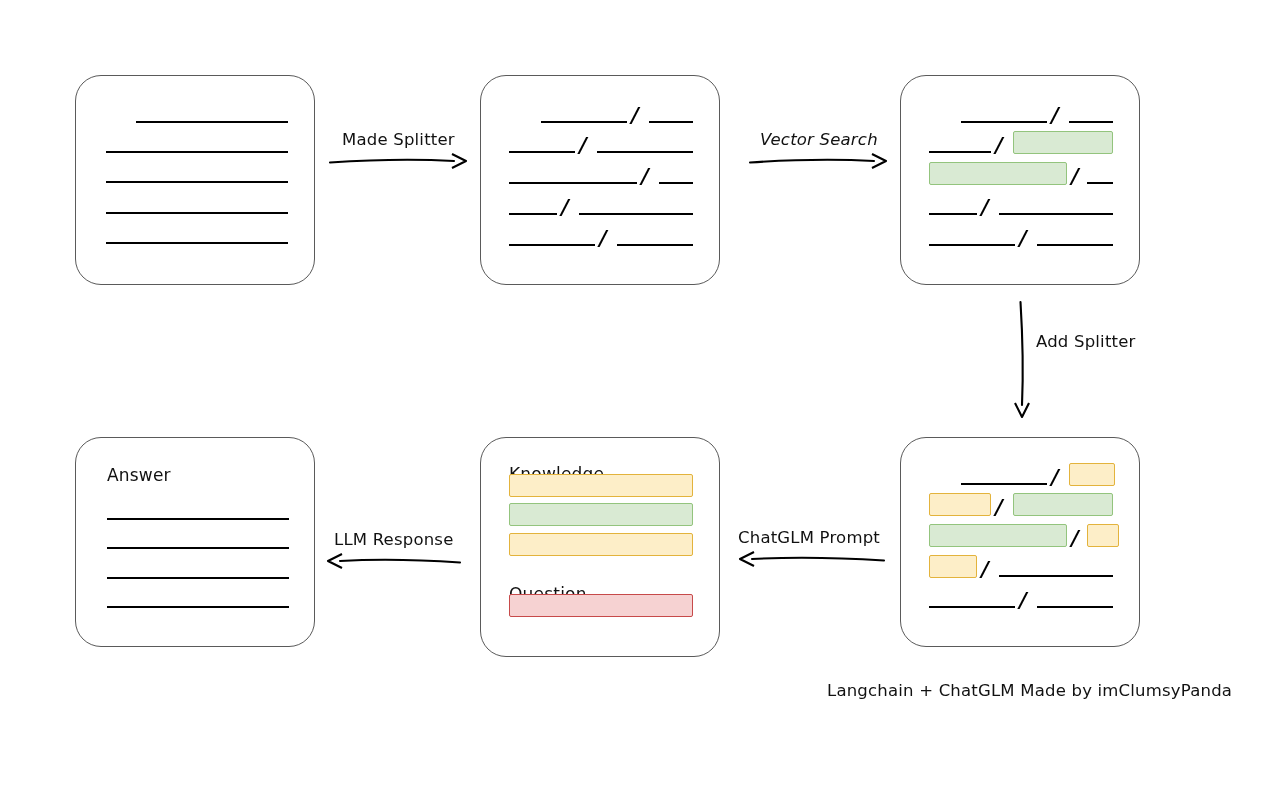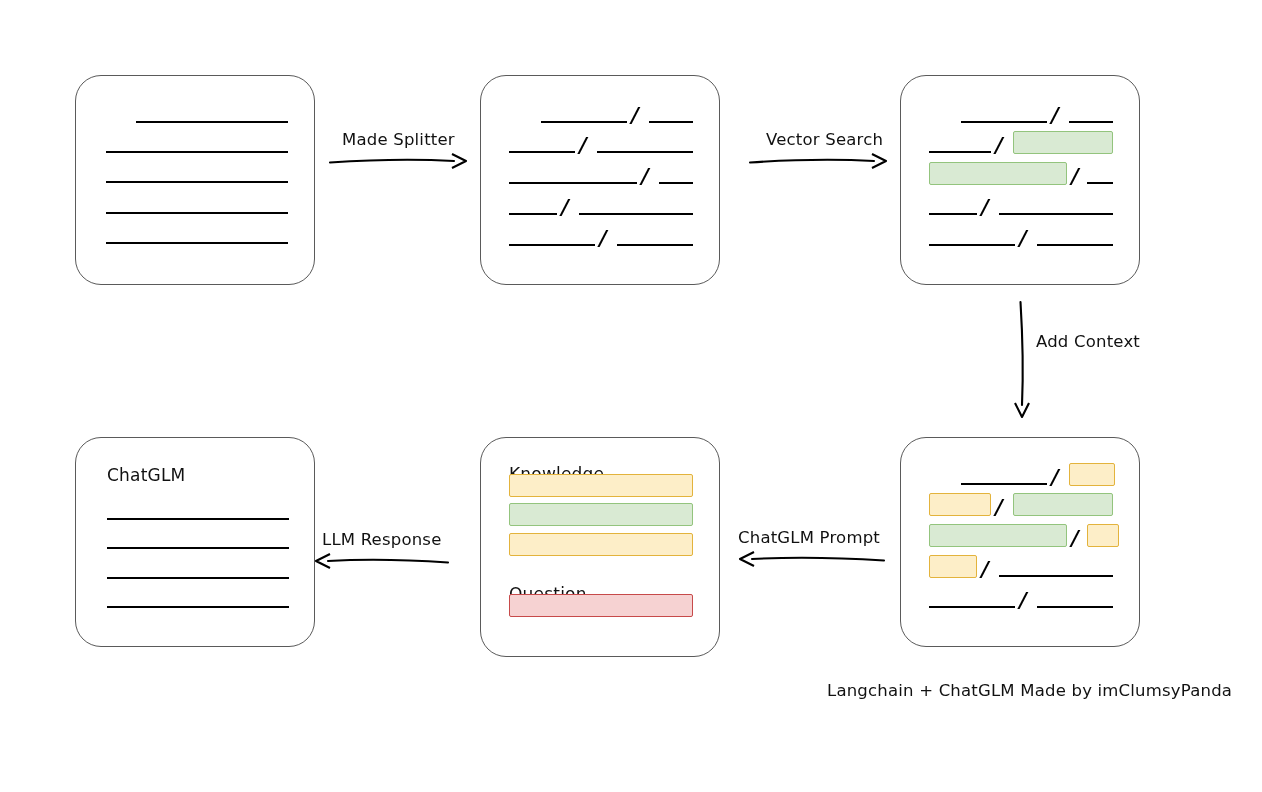--- a/index.html
+++ b/index.html
@@ -150,43 +150,43 @@
       </div>
       <div class="doc-box" style="left: 480px; top: 437px; width: 240px; height: 220px;">
         <div class="box-label" style="left: 28px; top: 26px;">Knowledge</div>
         <div class="box-label" style="left: 28px; top: 146px;">Question</div>
         <div class="seg chip chip-yellow" style="left: 28px; top: 36px; width: 184px; height: 23px;"></div>
         <div class="seg chip chip-green" style="left: 28px; top: 65px; width: 184px; height: 23px;"></div>
         <div class="seg chip chip-yellow" style="left: 28px; top: 95px; width: 184px; height: 23px;"></div>
         <div class="seg chip chip-red" style="left: 28px; top: 156px; width: 184px; height: 23px;"></div>
       </div>
       <div class="doc-box" style="left: 75px; top: 437px; width: 240px; height: 210px;">
-        <div class="box-label" style="left: 31px; top: 27px;">ChatGLM</div>
+        <div class="box-label" style="left: 31px; top: 27px;">Answer</div>
         <div class="seg rule" style="left: 31px; top: 80px; width: 182px;"></div>
         <div class="seg rule" style="left: 31px; top: 109px; width: 182px;"></div>
         <div class="seg rule" style="left: 31px; top: 139px; width: 182px;"></div>
         <div class="seg rule" style="left: 31px; top: 168px; width: 182px;"></div>
       </div>
     </div>
   <div id="arrows-layer">
       <div class="arrow-wrap" style="left: 328px; top: 150px;"><svg width="140" height="22" viewBox="0 0 140 22">
           <path d="M2 12.5 Q 70 8 126 11" stroke="#000" stroke-width="2.1" fill="none" stroke-linecap="round"></path>
           <path d="M124 4 L138 11 L124 18" stroke="#000" stroke-width="2.1" fill="none" stroke-linejoin="round"></path>
         </svg><div class="arrow-label" style="left: 14px; top: -20px;">Made Splitter</div></div>
       <div class="arrow-wrap" style="left: 748px; top: 150px;"><svg width="140" height="22" viewBox="0 0 140 22">
           <path d="M2 12.5 Q 70 8 126 11" stroke="#000" stroke-width="2.1" fill="none" stroke-linecap="round"></path>
           <path d="M124 4 L138 11 L124 18" stroke="#000" stroke-width="2.1" fill="none" stroke-linejoin="round"></path>
-        </svg><div class="arrow-label" style="left: 18px; top: -20px;">Vector Search</div></div>
+        </svg><div class="arrow-label" style="left: 12px; top: -20px; font-style: italic;">Vector Search</div></div>
       <div class="arrow-wrap" style="left: 1012px; top: 300px;"><svg width="20" height="118" viewBox="0 0 20 118">
           <path d="M8.5 2 Q 12 59 10 105" stroke="#000" stroke-width="2.1" fill="none" stroke-linecap="round"></path>
           <path d="M3 103 L10 117 L17 103" stroke="#000" stroke-width="2.1" fill="none" stroke-linejoin="round"></path>
-        </svg><div class="arrow-label" style="left: 24px; top: 32px;">Add Context</div></div>
+        </svg><div class="arrow-label" style="left: 24px; top: 32px;">Add Splitter</div></div>
       <div class="arrow-wrap" style="left: 738px; top: 548px;"><svg width="148" height="22" viewBox="0 0 148 22">
           <path d="M146 12.5 Q 74 8 14 11" stroke="#000" stroke-width="2.1" fill="none" stroke-linecap="round"></path>
           <path d="M16 4 L2 11 L16 18" stroke="#000" stroke-width="2.1" fill="none" stroke-linejoin="round"></path>
         </svg><div class="arrow-label" style="left: 0px; top: -20px;">ChatGLM Prompt</div></div>
-      <div class="arrow-wrap" style="left: 314px; top: 550px;"><svg width="136" height="22" viewBox="0 0 136 22">
+      <div class="arrow-wrap" style="left: 326px; top: 550px;"><svg width="136" height="22" viewBox="0 0 136 22">
           <path d="M134 12.5 Q 68 8 14 11" stroke="#000" stroke-width="2.1" fill="none" stroke-linecap="round"></path>
           <path d="M16 4 L2 11 L16 18" stroke="#000" stroke-width="2.1" fill="none" stroke-linejoin="round"></path>
         </svg><div class="arrow-label" style="left: 8px; top: -20px;">LLM Response</div></div>
     </div>
   <div class="footer-note" id="footer-note" style="left:784px; top:681px;margin-left:43px;">Langchain + ChatGLM Made by imClumsyPanda</div>
 </div>
 
 </body></html>

